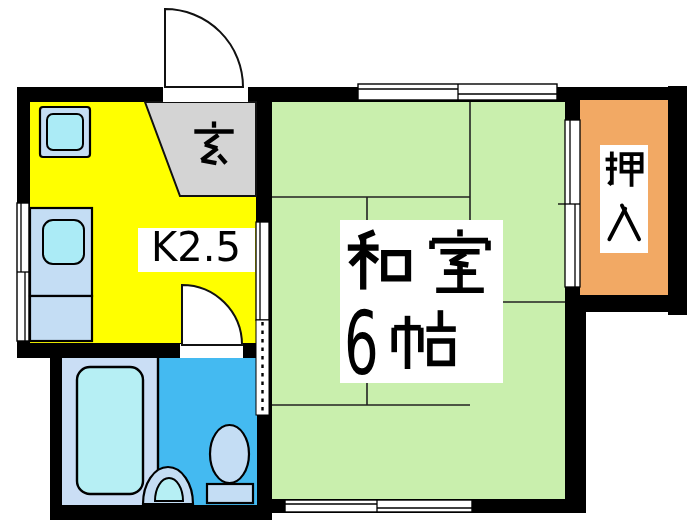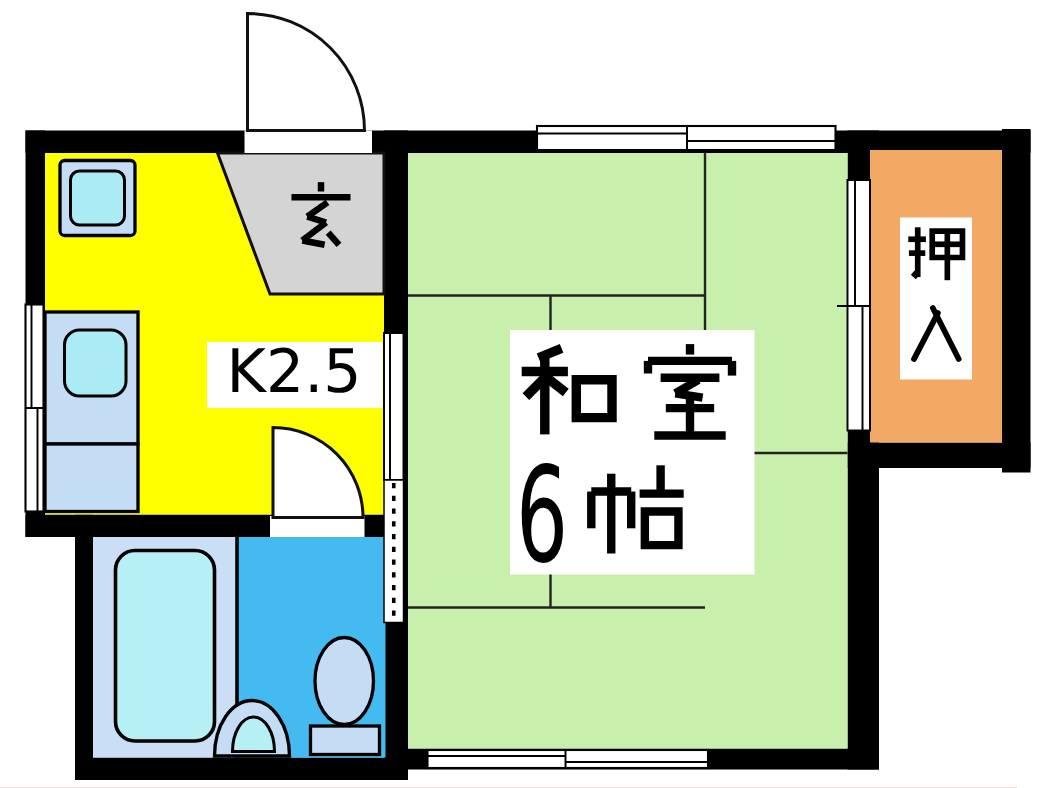--- a/index.html
+++ b/index.html
@@ -1,16 +1,16 @@
 <!DOCTYPE html>
 <html><head>
 <meta charset="utf-8">
 <style>
   html,body{margin:0;padding:0;background:#ffffff;}
-  .plan-wrap{position:relative;width:700px;height:525px;background:#ef4444;overflow:hidden;
+  .plan-wrap{position:relative;width:700px;height:525px;background:#c4b5fd;overflow:hidden;
              font-family:"DejaVu Sans","Liberation Sans",sans-serif;}
   svg{display:block;}
   .sr{position:absolute;width:1px;height:1px;overflow:hidden;clip-path:inset(50%);white-space:nowrap;}
   text{font-family:"DejaVu Sans","Liberation Sans",sans-serif;fill:#000;}
 </style>
 </head>
 <body>
 
 <div class="plan-wrap">
 

